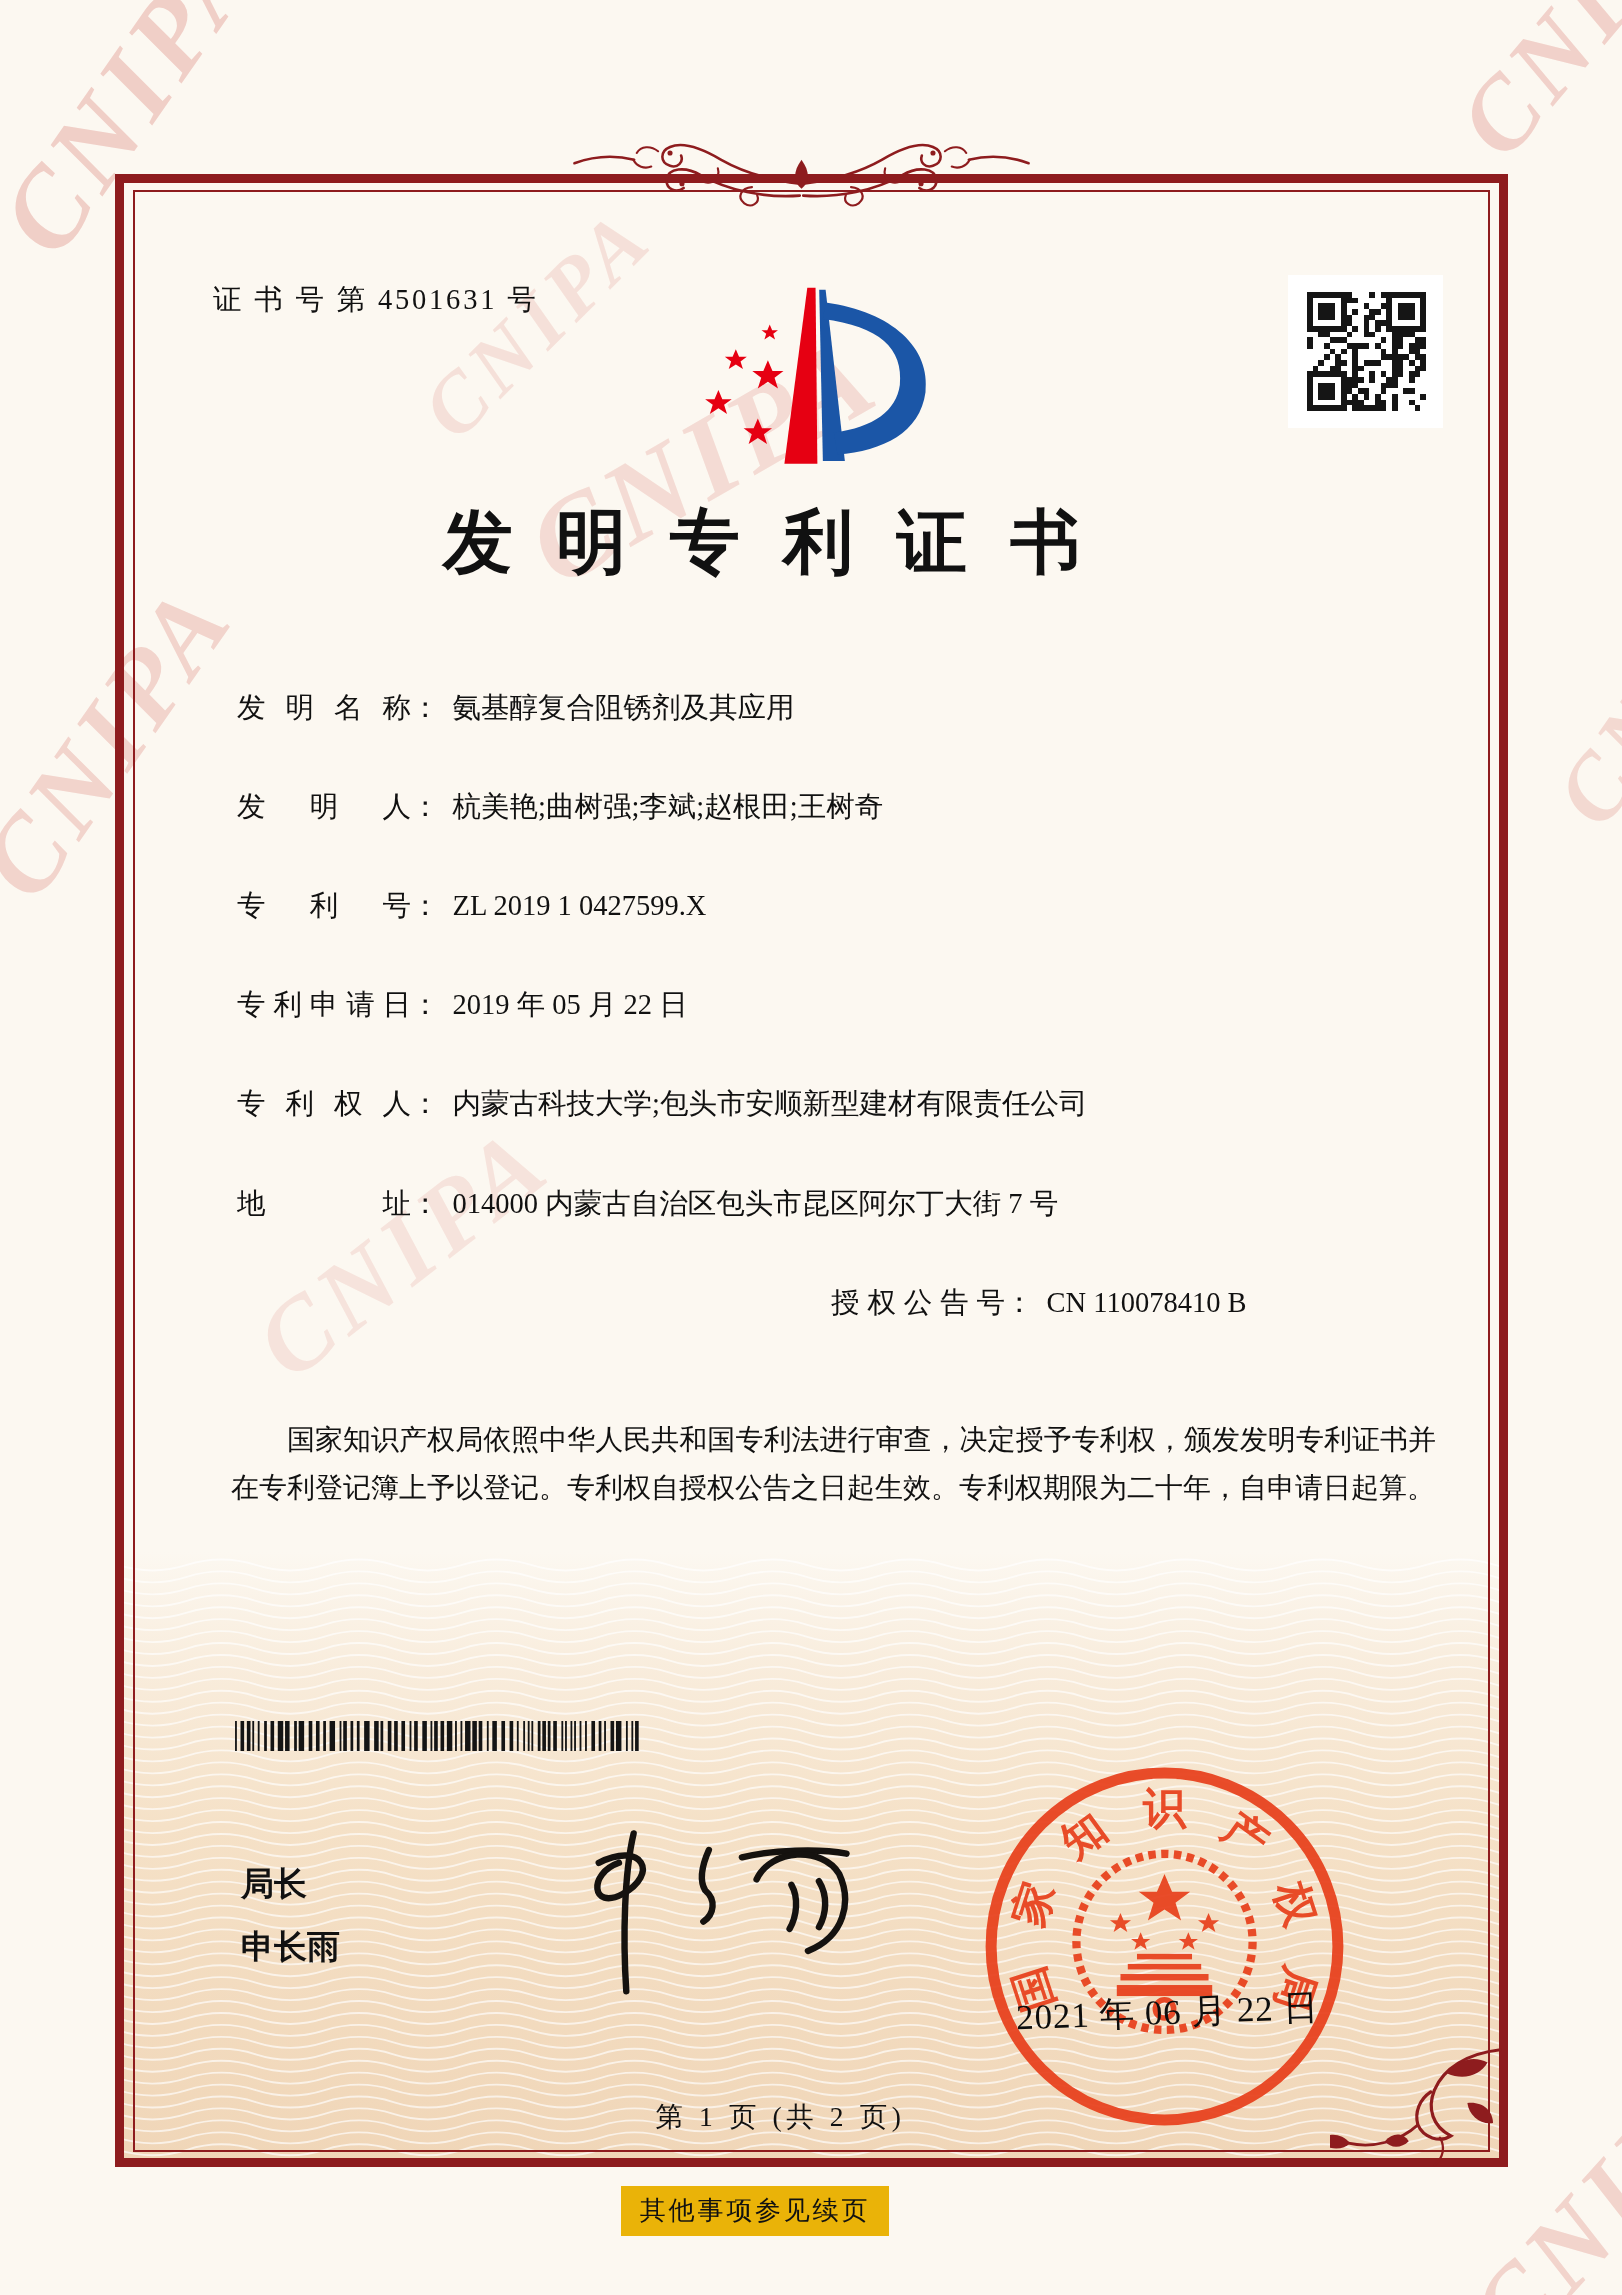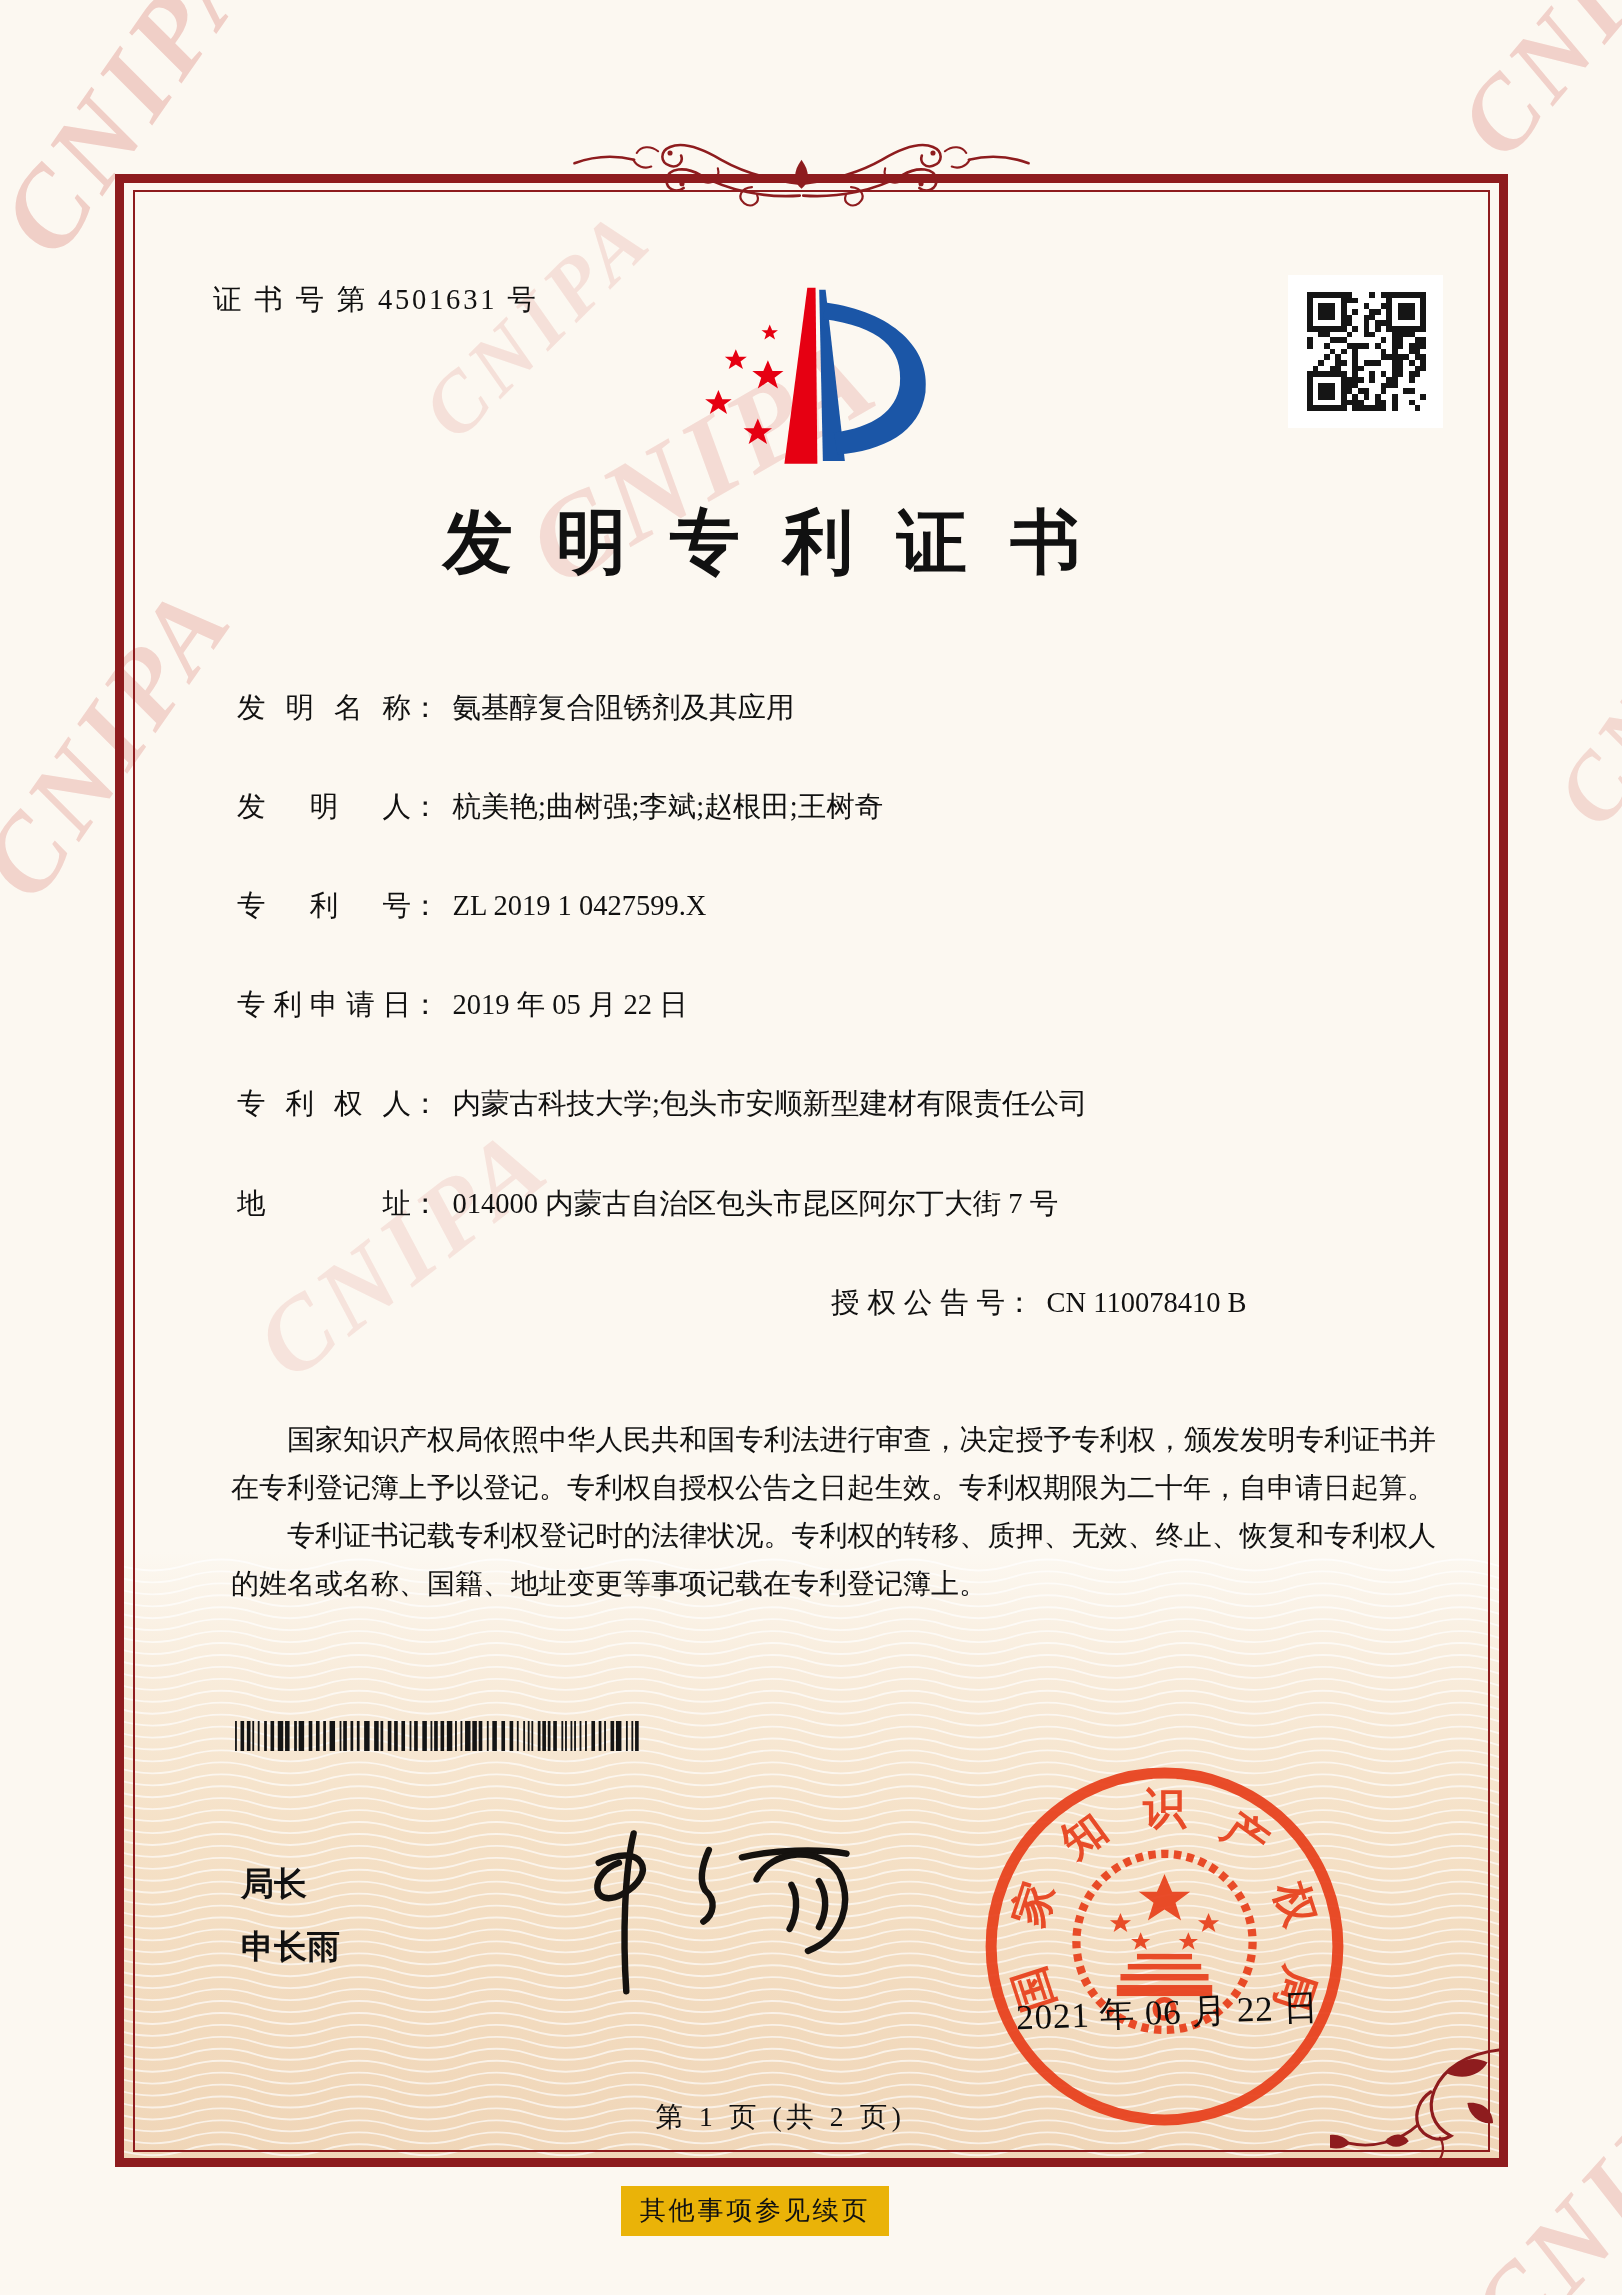--- a/index.html
+++ b/index.html
@@ -434,21 +434,20 @@
   </div>
   <div class="frow" style="top:1185px;">
     <span class="flabel">地址</span><span>：</span><span class="fvalue">014000 内蒙古自治区包头市昆区阿尔丁大街 7 号</span>
   </div>
   <div class="frow2" style="top:1284px;">
     <span class="flabel">授权公告号</span><span>：</span><span class="fvalue">CN 110078410 B</span>
   </div>
 
   <div class="bodytext">
     <p>国家知识产权局依照中华人民共和国专利法进行审查，决定授予专利权，颁发发明专利证书并在专利登记簿上予以登记。专利权自授权公告之日起生效。专利权期限为二十年，自申请日起算。</p>
-    <p>专利证书记载专利权登记时的法律状况。专利权的转移、质押、无效、终止、恢复和专利权人的姓名或名称、国籍、地址变更等事项记载在专利登记簿上。</p>
   </div>
 
   <svg id="barcode" class="abs" style="left:233px;top:1721px;z-index:5;" width="415" height="30" viewBox="0 0 452 33">
       <rect x="0" y="0" width="2" height="33" fill="#141414"></rect>
       <rect x="6" y="0" width="4" height="33" fill="#141414"></rect>
       <rect x="13" y="0" width="4" height="33" fill="#141414"></rect>
       <rect x="19" y="0" width="2" height="33" fill="#141414"></rect>
       <rect x="25" y="0" width="2" height="33" fill="#141414"></rect>
       <rect x="32" y="0" width="3" height="33" fill="#141414"></rect>
       <rect x="39" y="0" width="4" height="33" fill="#141414"></rect>

